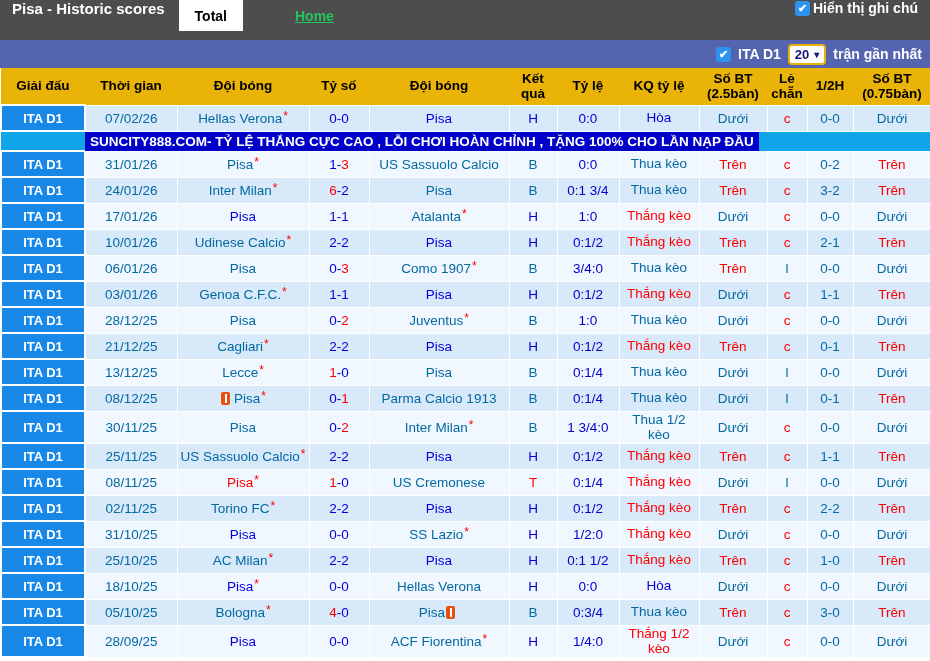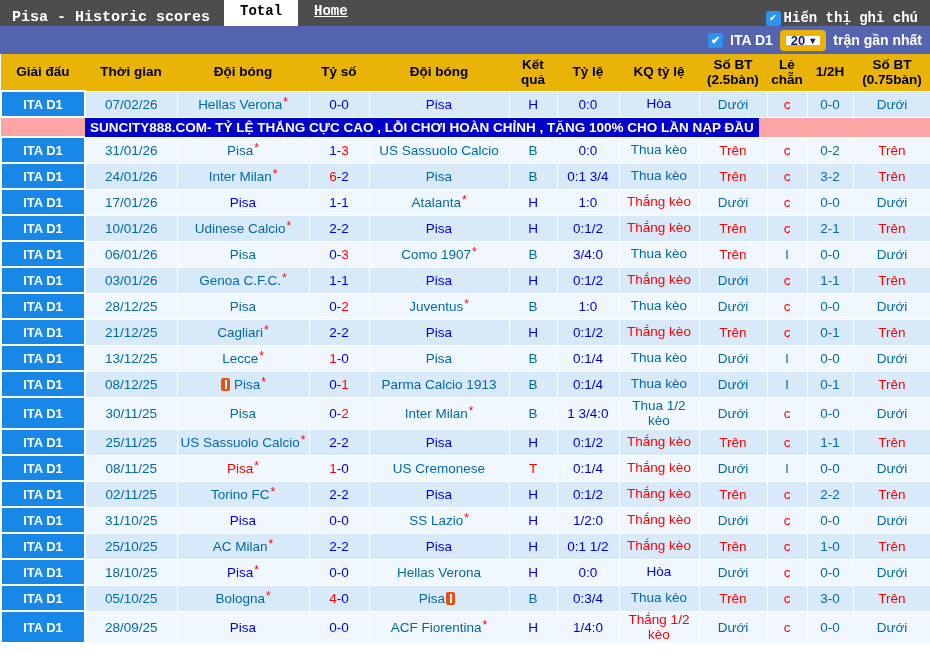--- a/index.html
+++ b/index.html
@@ -3,47 +3,47 @@
 <meta charset="utf-8">
 <style>
   * { box-sizing: border-box; }
   html,body { margin:0; padding:0; }
   body {
     width:930px; height:661px; overflow:hidden; background:#fff;
     font-family:"Liberation Sans", sans-serif;
   }
   
   .titlebar {
-    height:26px; background:#4D4D4D; display:flex; align-items:flex-end; color:#fff;font-family:Liberation Mono, monospace;
+    height:40px; background:#4D4D4D; display:flex; align-items:flex-start; color:#fff;
   }
   .titlebar .title {
     font-weight:bold; font-size:15px; padding:0 14px 0 12px; display:flex; align-items:center;
   }
-  .tabs { display:flex; align-items:flex-end; }
+  .tabs { display:flex; align-items:flex-end;gap:36px; }
   .tab {
-    font-weight:bold; font-size:14px; color:#ffffff; padding:0 16px; height:31px;
+    font-weight:bold; font-size:14px; color:#22c55e; padding:0 16px; height:31px;
     display:flex; align-items:center; cursor:pointer;
   }
   .tab.active { background:#fff; color:#000; }
   .tab.link { text-decoration:underline; }
   .note-toggle {
     margin-left:auto; display:flex; align-items:center; gap:3px;
     font-weight:bold; font-size:14px; padding-right:12px;
   }
   .checkbox {
     width:15px; height:15px; background:#2E93EE; border-radius:3px; color:#fff;
     font-size:11px; line-height:15px; text-align:center; display:inline-block; cursor:pointer;
   }
   
   .filterbar {
     height:28px; background:#5564AE; display:flex; align-items:center; justify-content:flex-end;
     gap:7px; color:#fff; font-weight:bold; font-size:14px; padding-right:8px;
   }
   .select {
-    background:#fff; color:#15157A; border:6px solid #eab308; border-radius:4px;
+    background:#fff; color:#15157A; border:2px solid #eab308; border-radius:4px;
     height:21px; padding:0 5px; display:flex; align-items:center; gap:5px;
     font-weight:bold; font-size:13px; cursor:pointer;
   }
   .select .chev { font-size:10px; color:#15157A; }
   
   table { border-collapse:collapse; table-layout:fixed; width:930px; font-size:13.5px; }
   thead th {
     background:#eab308; color:#000; font-weight:bold; font-size:13.5px; text-align:center;
     vertical-align:middle; height:37px; line-height:1.15; padding:1px 0;
   }
@@ -63,21 +63,21 @@
   .t-navy  { color:#0000C8;margin-left:20px; }
   .t-black { color:#0369a1; }
   .star { color:#FF0000; font-size:12px; position:relative; top:-3px; margin-left:1px; }
   .card {
     display:inline-block; width:9px; height:13px; background:#E8500C; border-radius:2px;
     vertical-align:-2px; margin:0 4px 0 1px; position:relative;
   }
   .card::after {
     content:""; position:absolute; left:3.5px; top:2px; width:2px; height:9px; background:#fff;
   }
-  tr.banner-row td { background:#fca5a5; border:none; height:15px; text-align:left; padding:0; }
+  tr.banner-row td { background:#0ea5e9; border:none; height:15px; text-align:left; padding:0; }
   .banner {
     display:inline-block; background:#0000C8; color:#fff; font-weight:bold; font-size:13.5px;
     line-height:19px; padding:0 5px; white-space:nowrap; cursor:pointer;
   }
 </style>
 </head>
 <body>
 
 <div class="titlebar">
   <span class="title">Pisa - Historic scores</span>

